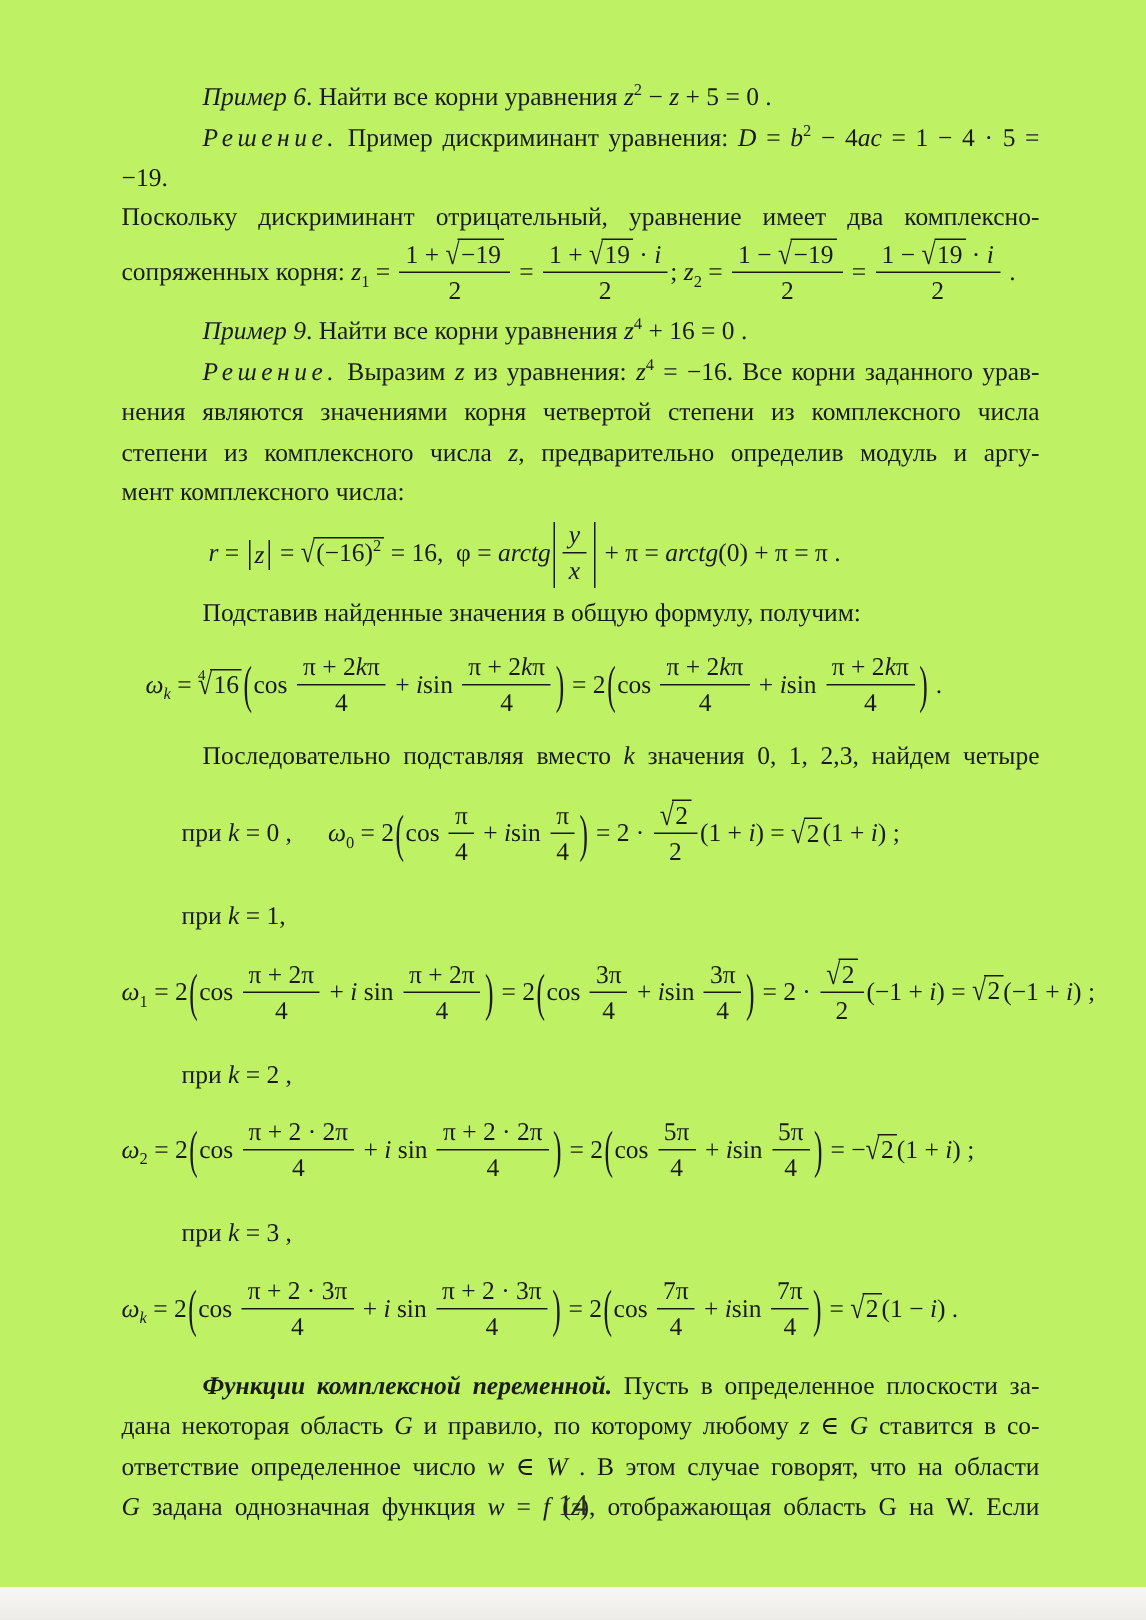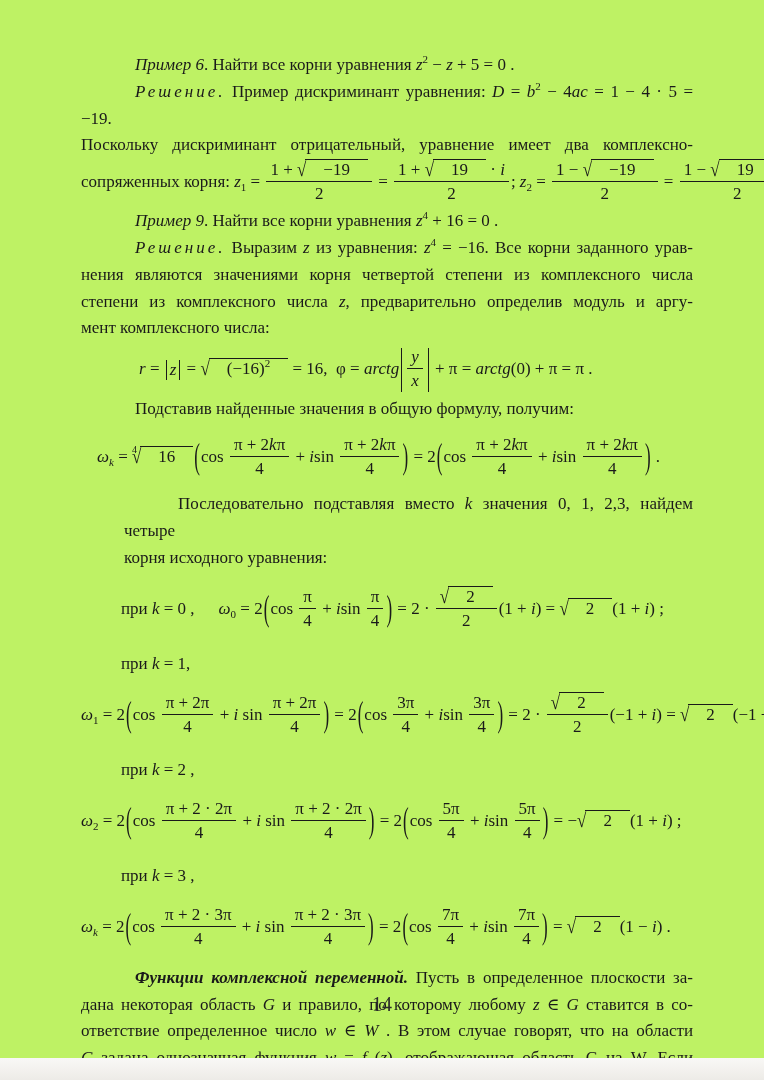--- a/index.html
+++ b/index.html
@@ -34,39 +34,39 @@
 
   .formula { white-space:pre; line-height:normal; font-size:17px; }
   .frac {
     display:inline-block; vertical-align:middle; text-align:center;
     margin:0 2px; transform:translateY(-2px); white-space:nowrap;
   }
   .num { display:block; padding:1px 4px 2px; border-bottom:1.4px solid #1a1a1a; line-height:19px; }
   .den { display:block; padding-top:2px; line-height:19px; }
   .sqrt { white-space:nowrap; }
   .rsign { display:inline-block; transform:scaleY(1.18); margin-right:-1px; }
-  .rbody { border-top:1.4px solid #1a1a1a; padding:0 18px; }
+  .rbody { border-top:1.4px solid #1a1a1a; padding:0 2px; }
   .ridx { font-size:10px; vertical-align:9px; margin-right:-5px; position:relative; z-index:1; }
   .bigp {
     display:inline-block; vertical-align:middle; transform:scaleY(2.05);
     font-weight:300; margin:0 1px;
   }
   .absb {
     display:inline-block; vertical-align:middle;
     border-left:1.3px solid #1a1a1a; border-right:1.3px solid #1a1a1a;
     padding:0 3px; margin:0 2px;
   }
   .hsp { display:inline-block; }
 
   
   .f-z   { margin:2px 0 3px; }
   .f-r   { margin:6px 0 2px; padding-left:58px; }
   .p-sub { margin-top:4px; }
   .f-wk  { margin:13px 0 11px; padding-left:16px; }
-  .p-seq { margin-top:5px;margin-left:43px; }
+  .p-seq { margin-top:5px; }
   .f-k0  { margin:17px 0 0; padding-left:40px; }
   .p-k1, .p-k2, .p-k3 { margin:19px 0 0; }
   .f-k1, .f-k2, .f-k3 { margin:16px 0 0; }
   .p-func { margin-top:15px; }
 
   #pagenum {
     position:absolute; left:0; right:0; top:993px;
     text-align:center; font-size:20px; color:#2a2a2a;
   }
 </style>
@@ -92,21 +92,20 @@
         <div class="pline al-j ind-no"><span>степени из комплексного числа </span><span class="it">z</span><span>, предварительно определив модуль и аргу-</span></div>
         <div class="pline al-l ind-no"><span>мент комплексного числа:</span></div>
       </div>
       <div class="formula f-r"><span class="it">r</span><span> = </span><span class="absb"><span class="it">z</span></span><span> = </span><span class="sqrt"><span class="rsign">√</span><span class="rbody"><span>(−16)</span><sup class="ss">2</sup></span></span><span> = 16,  φ = </span><span class="it">arctg</span><span class="absb"><span class="frac"><span class="num"><span class="it">y</span></span><span class="den"><span class="it">x</span></span></span></span><span> + π = </span><span class="it">arctg</span><span>(0) + π = π .</span></div>
       <div class="para p-sub">
         <div class="pline al-l ind-first"><span>Подставив найденные значения в общую формулу, получим:</span></div>
       </div>
       <div class="formula f-wk"><span class="it">ω</span><sub class="ss it">k</sub><span> = </span><span class="sqrt"><span class="ridx">4</span><span class="rsign">√</span><span class="rbody"><span>16</span></span></span><span class="bigp">(</span><span>cos </span><span class="frac"><span class="num"><span>π + 2</span><span class="it">k</span><span>π</span></span><span class="den"><span>4</span></span></span><span> + </span><span class="it">i</span><span>sin </span><span class="frac"><span class="num"><span>π + 2</span><span class="it">k</span><span>π</span></span><span class="den"><span>4</span></span></span><span class="bigp">)</span><span> = 2</span><span class="bigp">(</span><span>cos </span><span class="frac"><span class="num"><span>π + 2</span><span class="it">k</span><span>π</span></span><span class="den"><span>4</span></span></span><span> + </span><span class="it">i</span><span>sin </span><span class="frac"><span class="num"><span>π + 2</span><span class="it">k</span><span>π</span></span><span class="den"><span>4</span></span></span><span class="bigp">)</span><span> .</span></div>
       <div class="para p-seq">
         <div class="pline al-j ind-first"><span>Последовательно подставляя вместо </span><span class="it">k</span><span> значения 0, 1, 2,3, найдем четыре</span></div>
-        <div class="pline al-l ind-no"><span>корня исходного уравнения:</span></div>
       </div>
       <div class="formula f-k0"><span>при </span><span class="it">k</span><span> = 0 ,</span><span class="hsp" style="width: 24px;"></span><span class="it">ω</span><sub class="ss">0</sub><span> = 2</span><span class="bigp">(</span><span>cos </span><span class="frac"><span class="num"><span>π</span></span><span class="den"><span>4</span></span></span><span> + </span><span class="it">i</span><span>sin </span><span class="frac"><span class="num"><span>π</span></span><span class="den"><span>4</span></span></span><span class="bigp">)</span><span> = 2 · </span><span class="frac"><span class="num"><span class="sqrt"><span class="rsign">√</span><span class="rbody"><span>2</span></span></span></span><span class="den"><span>2</span></span></span><span>(1 + </span><span class="it">i</span><span>) = </span><span class="sqrt"><span class="rsign">√</span><span class="rbody"><span>2</span></span></span><span>(1 + </span><span class="it">i</span><span>) ;</span></div>
       <div class="para p-k1">
         <div class="pline al-l ind-k"><span>при </span><span class="it">k</span><span> = 1,</span></div>
       </div>
       <div class="formula f-k1"><span class="it">ω</span><sub class="ss">1</sub><span> = 2</span><span class="bigp">(</span><span>cos </span><span class="frac"><span class="num"><span>π + 2π</span></span><span class="den"><span>4</span></span></span><span> + </span><span class="it">i</span><span> sin </span><span class="frac"><span class="num"><span>π + 2π</span></span><span class="den"><span>4</span></span></span><span class="bigp">)</span><span> = 2</span><span class="bigp">(</span><span>cos </span><span class="frac"><span class="num"><span>3π</span></span><span class="den"><span>4</span></span></span><span> + </span><span class="it">i</span><span>sin </span><span class="frac"><span class="num"><span>3π</span></span><span class="den"><span>4</span></span></span><span class="bigp">)</span><span> = 2 · </span><span class="frac"><span class="num"><span class="sqrt"><span class="rsign">√</span><span class="rbody"><span>2</span></span></span></span><span class="den"><span>2</span></span></span><span>(−1 + </span><span class="it">i</span><span>) = </span><span class="sqrt"><span class="rsign">√</span><span class="rbody"><span>2</span></span></span><span>(−1 + </span><span class="it">i</span><span>) ;</span></div>
       <div class="para p-k2">
         <div class="pline al-l ind-k"><span>при </span><span class="it">k</span><span> = 2 ,</span></div>
       </div>
       <div class="formula f-k2"><span class="it">ω</span><sub class="ss">2</sub><span> = 2</span><span class="bigp">(</span><span>cos </span><span class="frac"><span class="num"><span>π + 2 · 2π</span></span><span class="den"><span>4</span></span></span><span> + </span><span class="it">i</span><span> sin </span><span class="frac"><span class="num"><span>π + 2 · 2π</span></span><span class="den"><span>4</span></span></span><span class="bigp">)</span><span> = 2</span><span class="bigp">(</span><span>cos </span><span class="frac"><span class="num"><span>5π</span></span><span class="den"><span>4</span></span></span><span> + </span><span class="it">i</span><span>sin </span><span class="frac"><span class="num"><span>5π</span></span><span class="den"><span>4</span></span></span><span class="bigp">)</span><span> = −</span><span class="sqrt"><span class="rsign">√</span><span class="rbody"><span>2</span></span></span><span>(1 + </span><span class="it">i</span><span>) ;</span></div>

